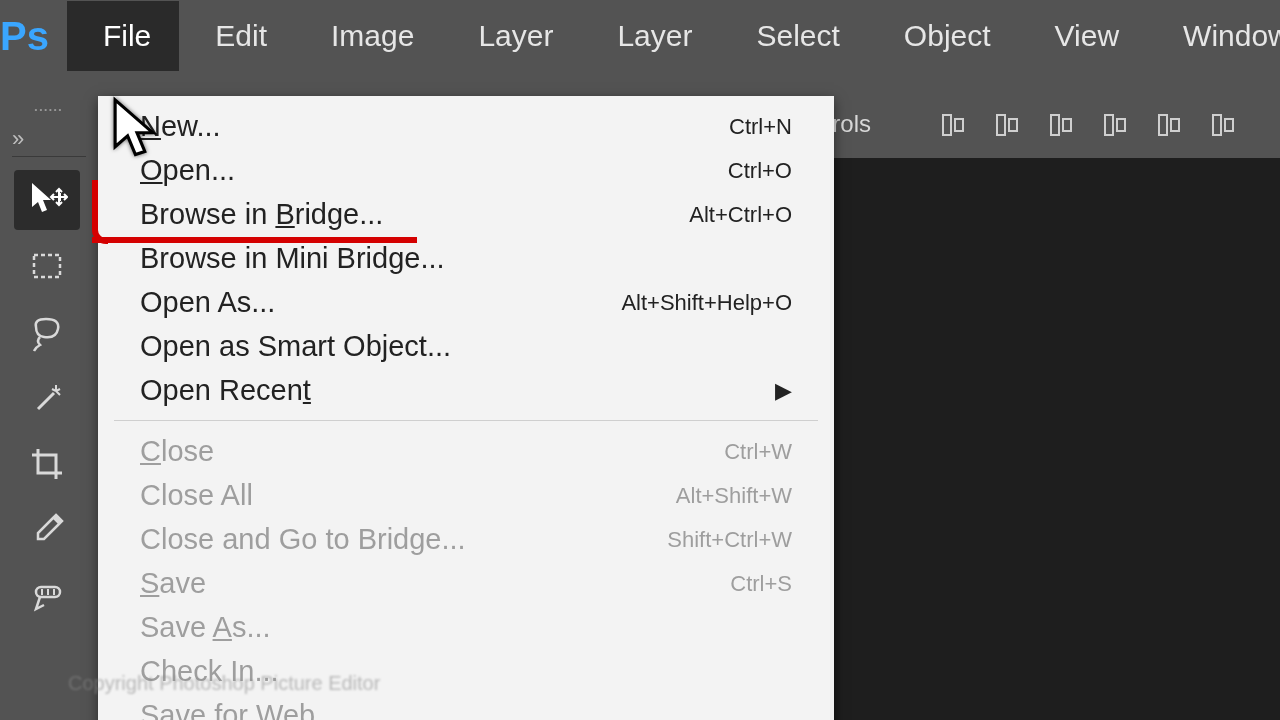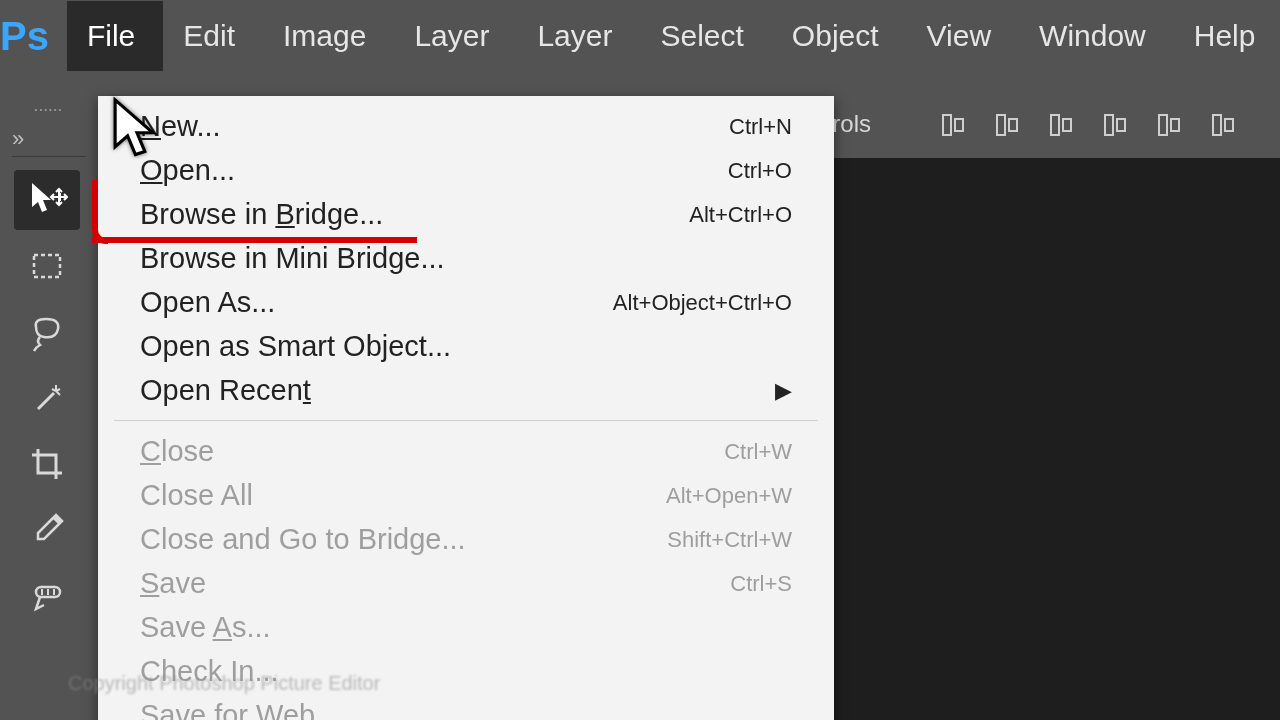--- a/index.html
+++ b/index.html
@@ -6,21 +6,21 @@
   body { background: #000; width: 1280px; height: 720px; overflow: hidden; position: relative; }
 
   
   .app { position: absolute; top: 0; left: 0; width: 1280px; height: 720px; background: #535353; }
 
   
   .menubar { display: flex; align-items: center; height: 72px; background: #535353; gap: 18px; }
   .ps-logo { width: 90px; display: flex; align-items: center; justify-content: center; }
   .ps-logo .glyph { font-family: Arial, sans-serif; font-size: 40px; font-weight: bold; color: #3aa6ff; filter: blur(0.3px); }
   .menu-items { display: flex; gap: 0; }
-  .menu-item { color: #e6e6e6; font-size: 30px; padding: 18px 28px 18px 20px; cursor: default; }
+  .menu-item { color: #e6e6e6; font-size: 30px; padding: 18px 28px 18px 36px; cursor: default; }
   .menu-item.active { background: #2a2a2a; color: #fff; }
 
   
   .options-bar { position: absolute; top: 96px; left: 55px; right: 0; height: 56px; background: #535353; display: flex; align-items: center; }
   .options-bar .frag { color: #d8d8d8; font-size: 24px; margin-left: 700px; }
   .align-icons { position: absolute; right: 40px; top: 96px; height: 56px; display: flex; align-items: center; gap: 22px; }
   .align-icons .ic { width: 32px; height: 32px; display: flex; align-items: center; justify-content: center; color: #cfcfcf; }
   .align-icons .ic svg { width: 30px; height: 30px; }
 
   
@@ -208,38 +208,38 @@
       <div class="dd-item">
         <span class="lbl">Browse in <span class="ul">B</span>ridge...</span>
         <span class="sc">Alt+Ctrl+O</span>
       </div>
       <div class="dd-item">
         <span class="lbl">Browse in Mini Bridge...</span>
         <span class="sc"></span>
       </div>
       <div class="dd-item">
         <span class="lbl">Open As...</span>
-        <span class="sc">Alt+Object+Ctrl+O</span>
+        <span class="sc">Alt+Shift+Help+O</span>
       </div>
       <div class="dd-item">
         <span class="lbl">Open as Smart Object...</span>
         <span class="sc"></span>
       </div>
       <div class="dd-item">
         <span class="lbl">Open Recen<span class="ul">t</span></span>
         <span class="arrow">▶</span>
       </div>
       <div class="dd-sep"></div>
       <div class="dd-item disabled">
         <span class="lbl"><span class="ul">C</span>lose</span>
         <span class="sc">Ctrl+W</span>
       </div>
       <div class="dd-item disabled">
         <span class="lbl">Close All</span>
-        <span class="sc">Alt+Open+W</span>
+        <span class="sc">Alt+Shift+W</span>
       </div>
       <div class="dd-item disabled">
         <span class="lbl">Close and Go to Bridge...</span>
         <span class="sc">Shift+Ctrl+W</span>
       </div>
       <div class="dd-item disabled">
         <span class="lbl"><span class="ul">S</span>ave</span>
         <span class="sc">Ctrl+S</span>
       </div>
       <div class="dd-item disabled">

